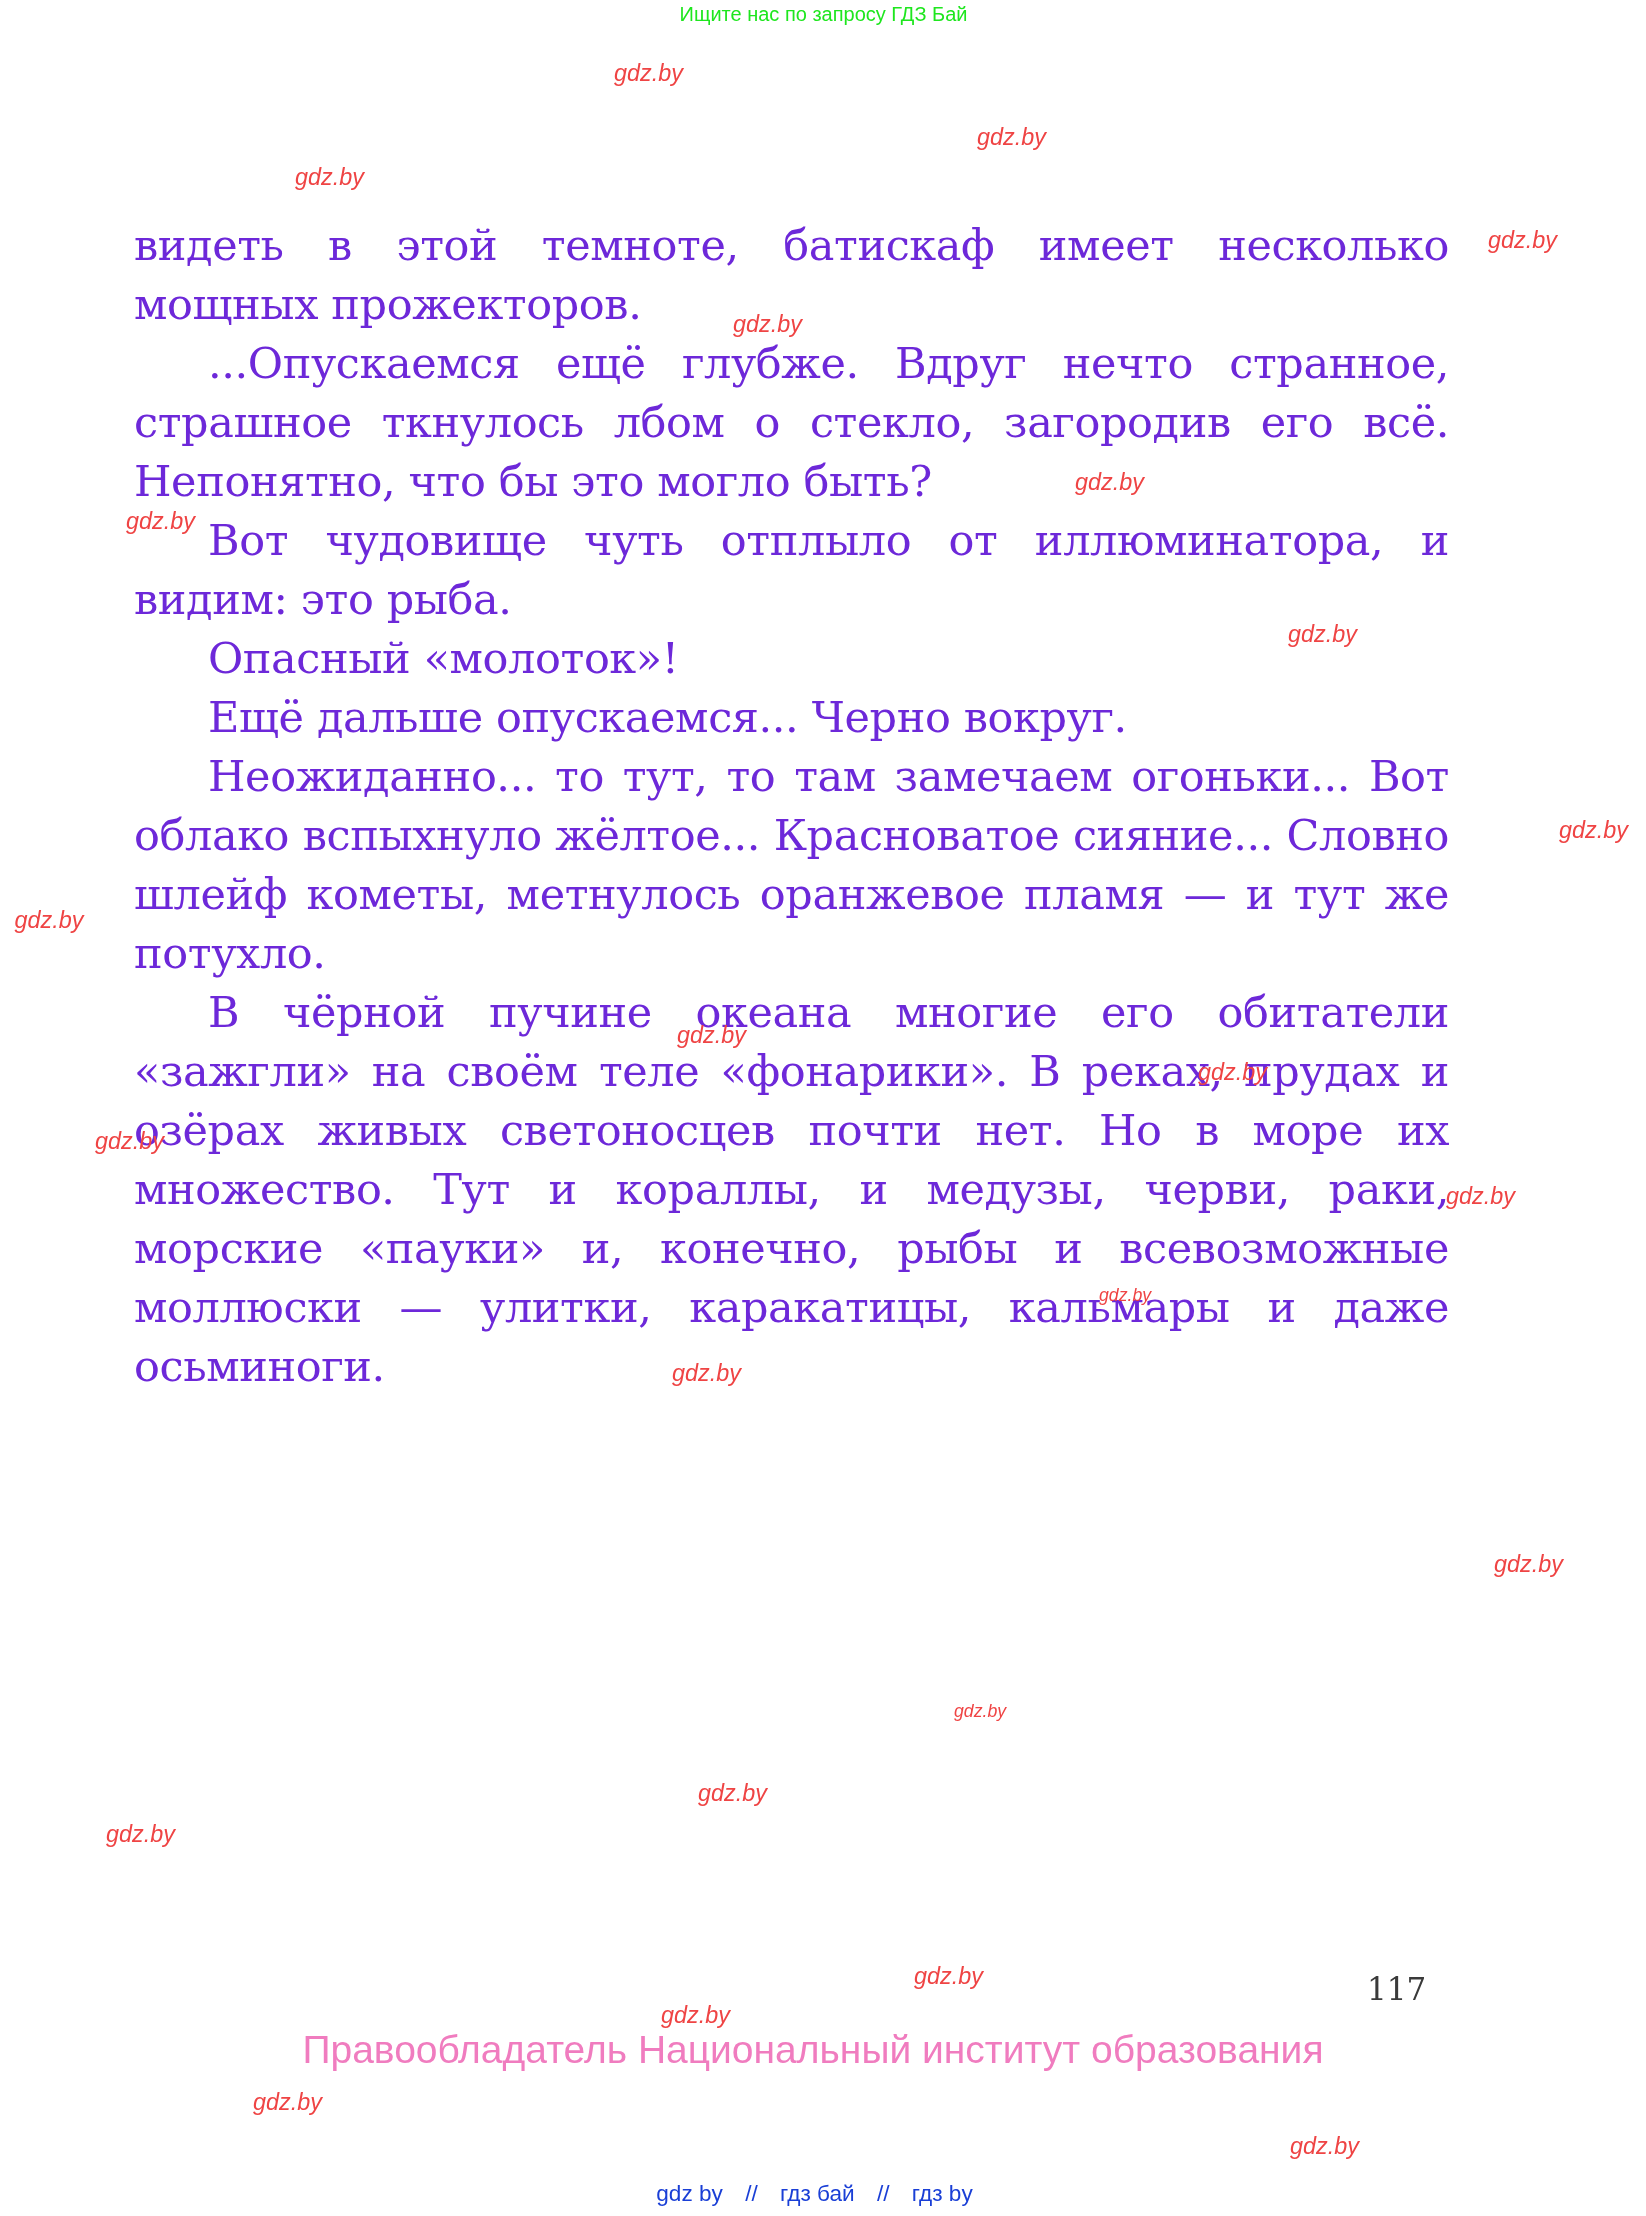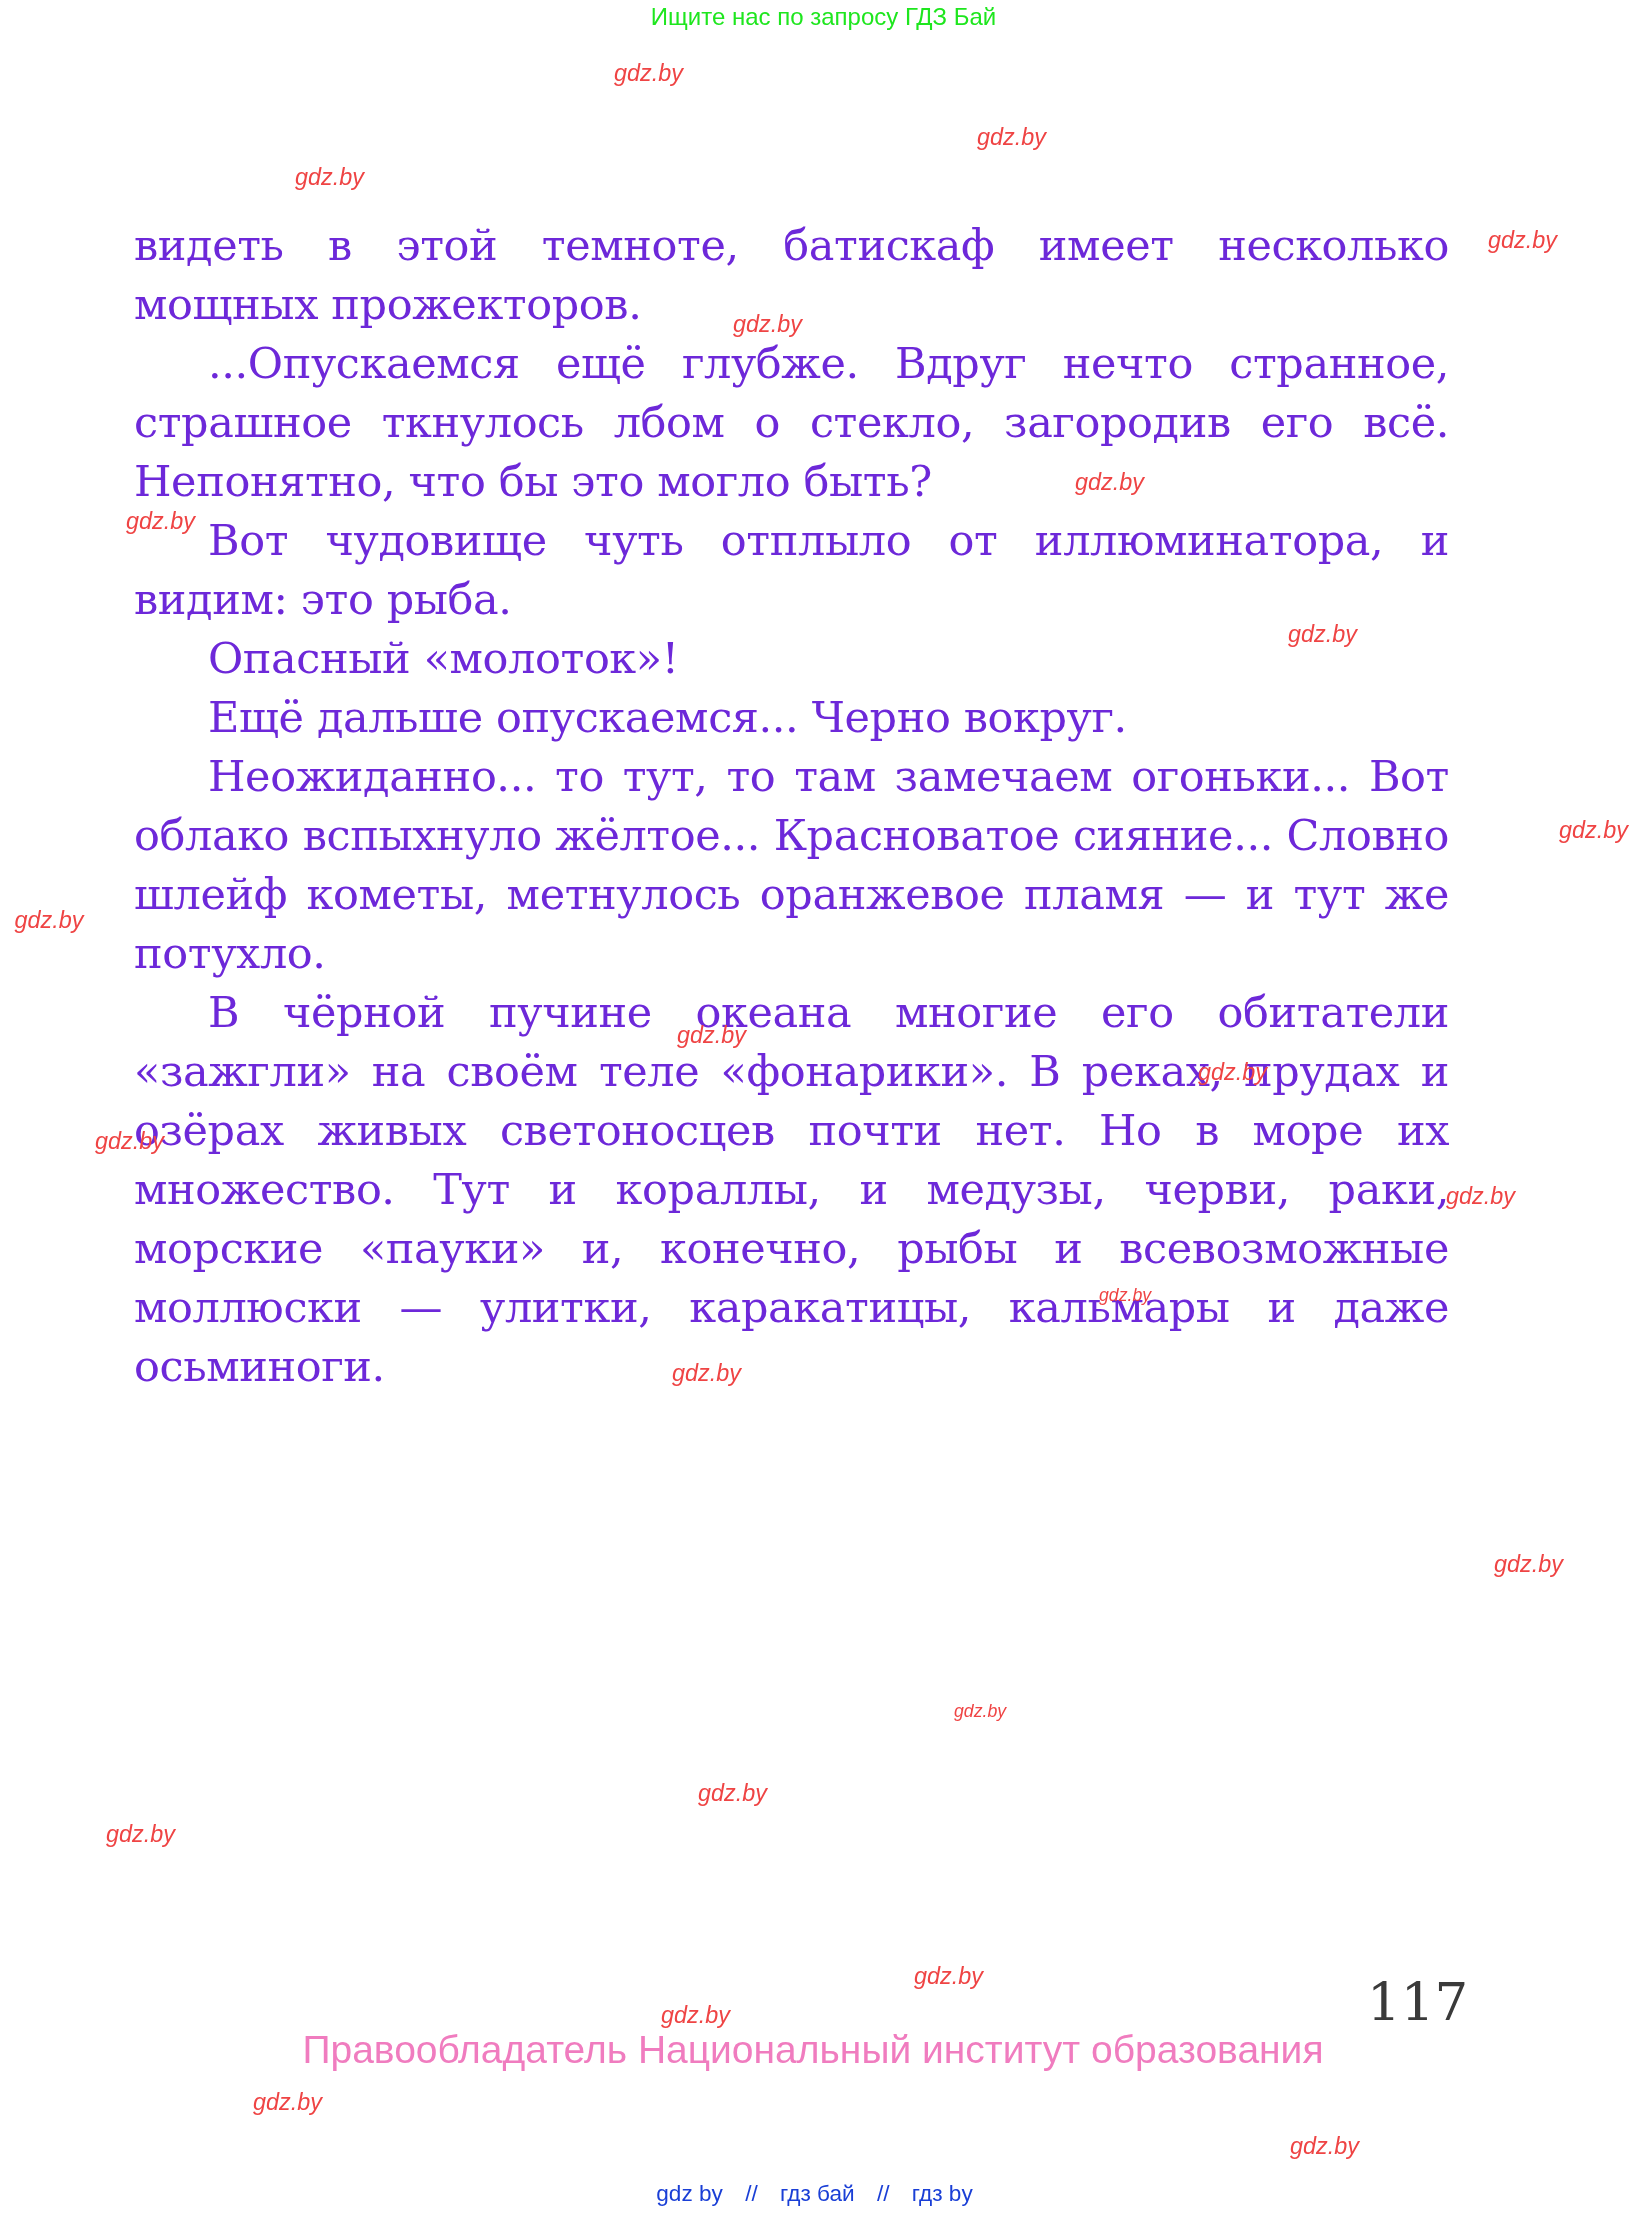--- a/index.html
+++ b/index.html
@@ -1,30 +1,30 @@
 <!DOCTYPE html>
 <html style="font-size:13px"><head>
   <meta charset="utf-8">
   <style>
     html, body { margin: 0; padding: 0; background: #ffffff; }
     body { width: 1647px; height: 2216px; position: relative; overflow: hidden; }
     .header-banner {
       position: absolute; top: 3.2px; left: 0; width: 1647px; text-align: center;
-      font-family: "Liberation Sans", sans-serif; font-size: 24px; color: #1ee61e;
+      font-family: "Liberation Sans", sans-serif; font-size: 20px; color: #1ee61e;
     }
     .page-text {
       position: absolute; left: 134px; top: 216px; width: 1315px;
       font-family: "DejaVu Serif", serif; font-size: 43px; line-height: 59px;
       color: #6d28d9; letter-spacing: -0.4px;
     }
     .page-text p { margin: 0; text-align: justify; text-align-last: left; }
     .page-text p.indent { text-indent: 74px; }
     .page-number {
       position: absolute; left: 1367px; top: 1971px;
-      font-family: "DejaVu Serif", serif; font-size: 53px; color: #3a3a3a;
+      font-family: "DejaVu Serif", serif; font-size: 31px; color: #3a3a3a;
     }
     .copyright {
       position: absolute; top: 2028px; left: 0; width: 1626px; text-align: center;
       font-family: "Liberation Sans", sans-serif; font-size: 39px; color: #f07cbf;
     }
     .watermark {
       position: absolute; font-family: "Liberation Sans", sans-serif;
       font-size: 23.4px; color: #ef4444; font-style: italic;
     }
     .watermark.small { font-size: 17.7px; }

